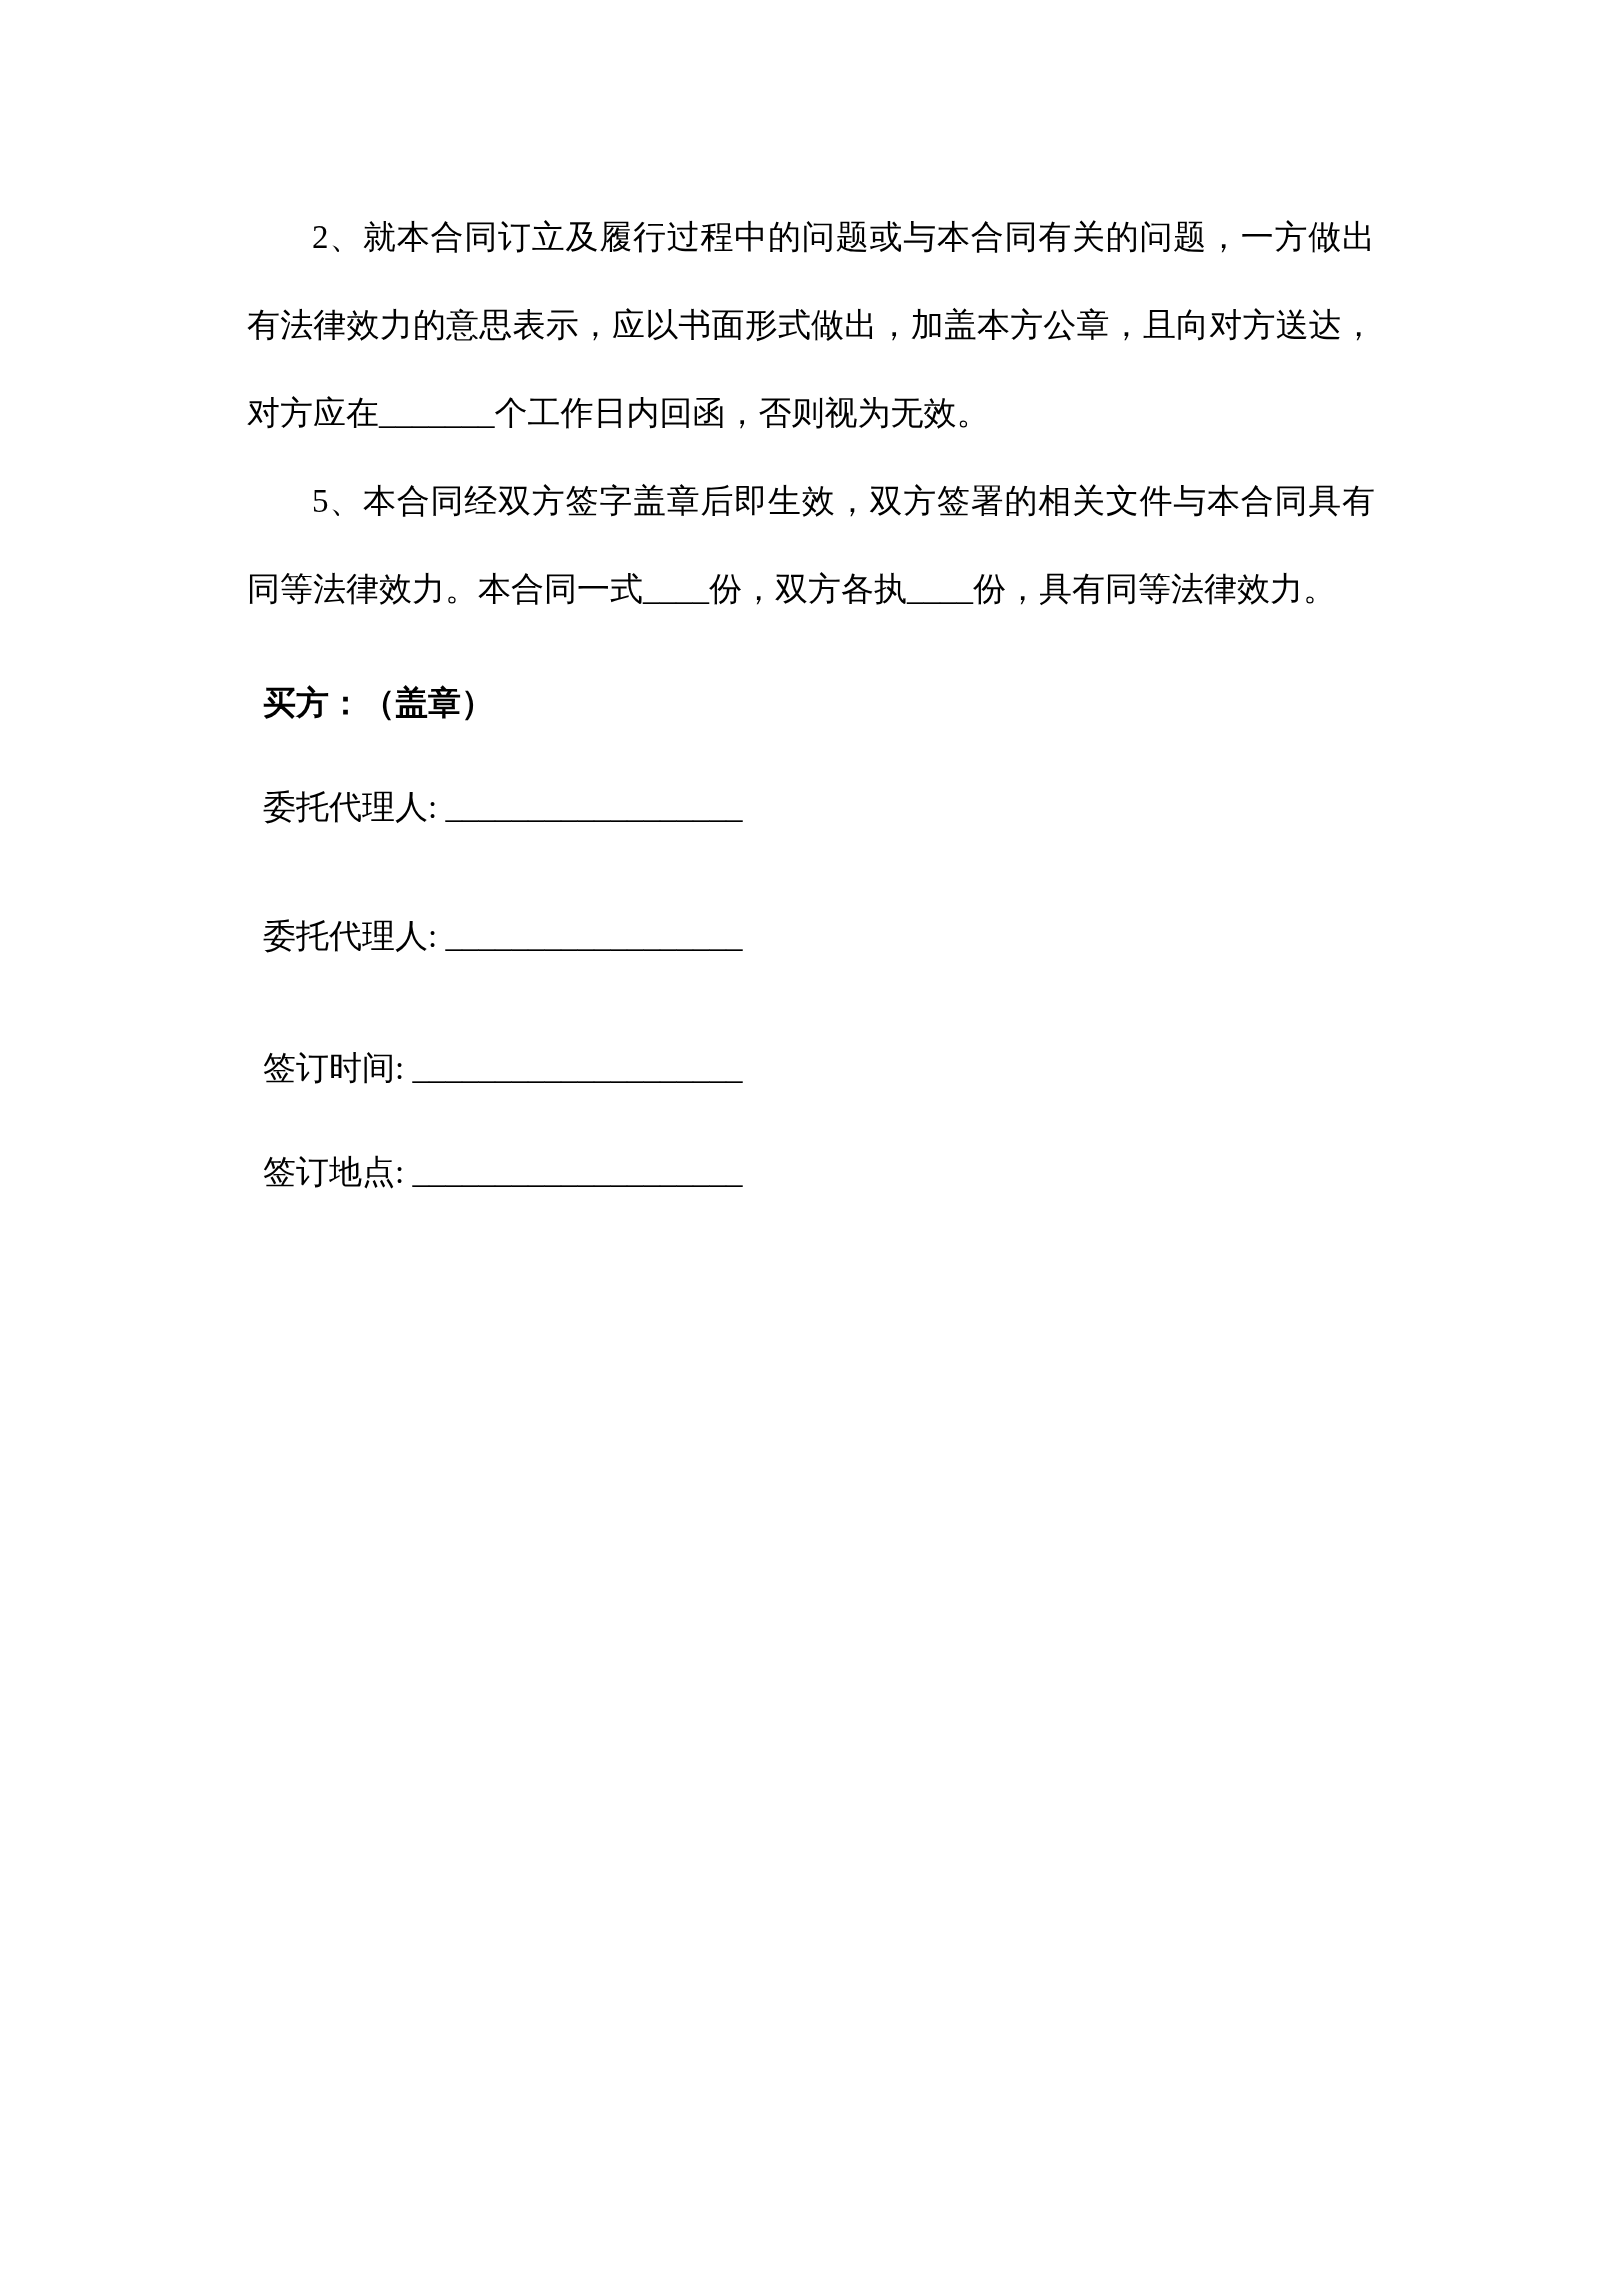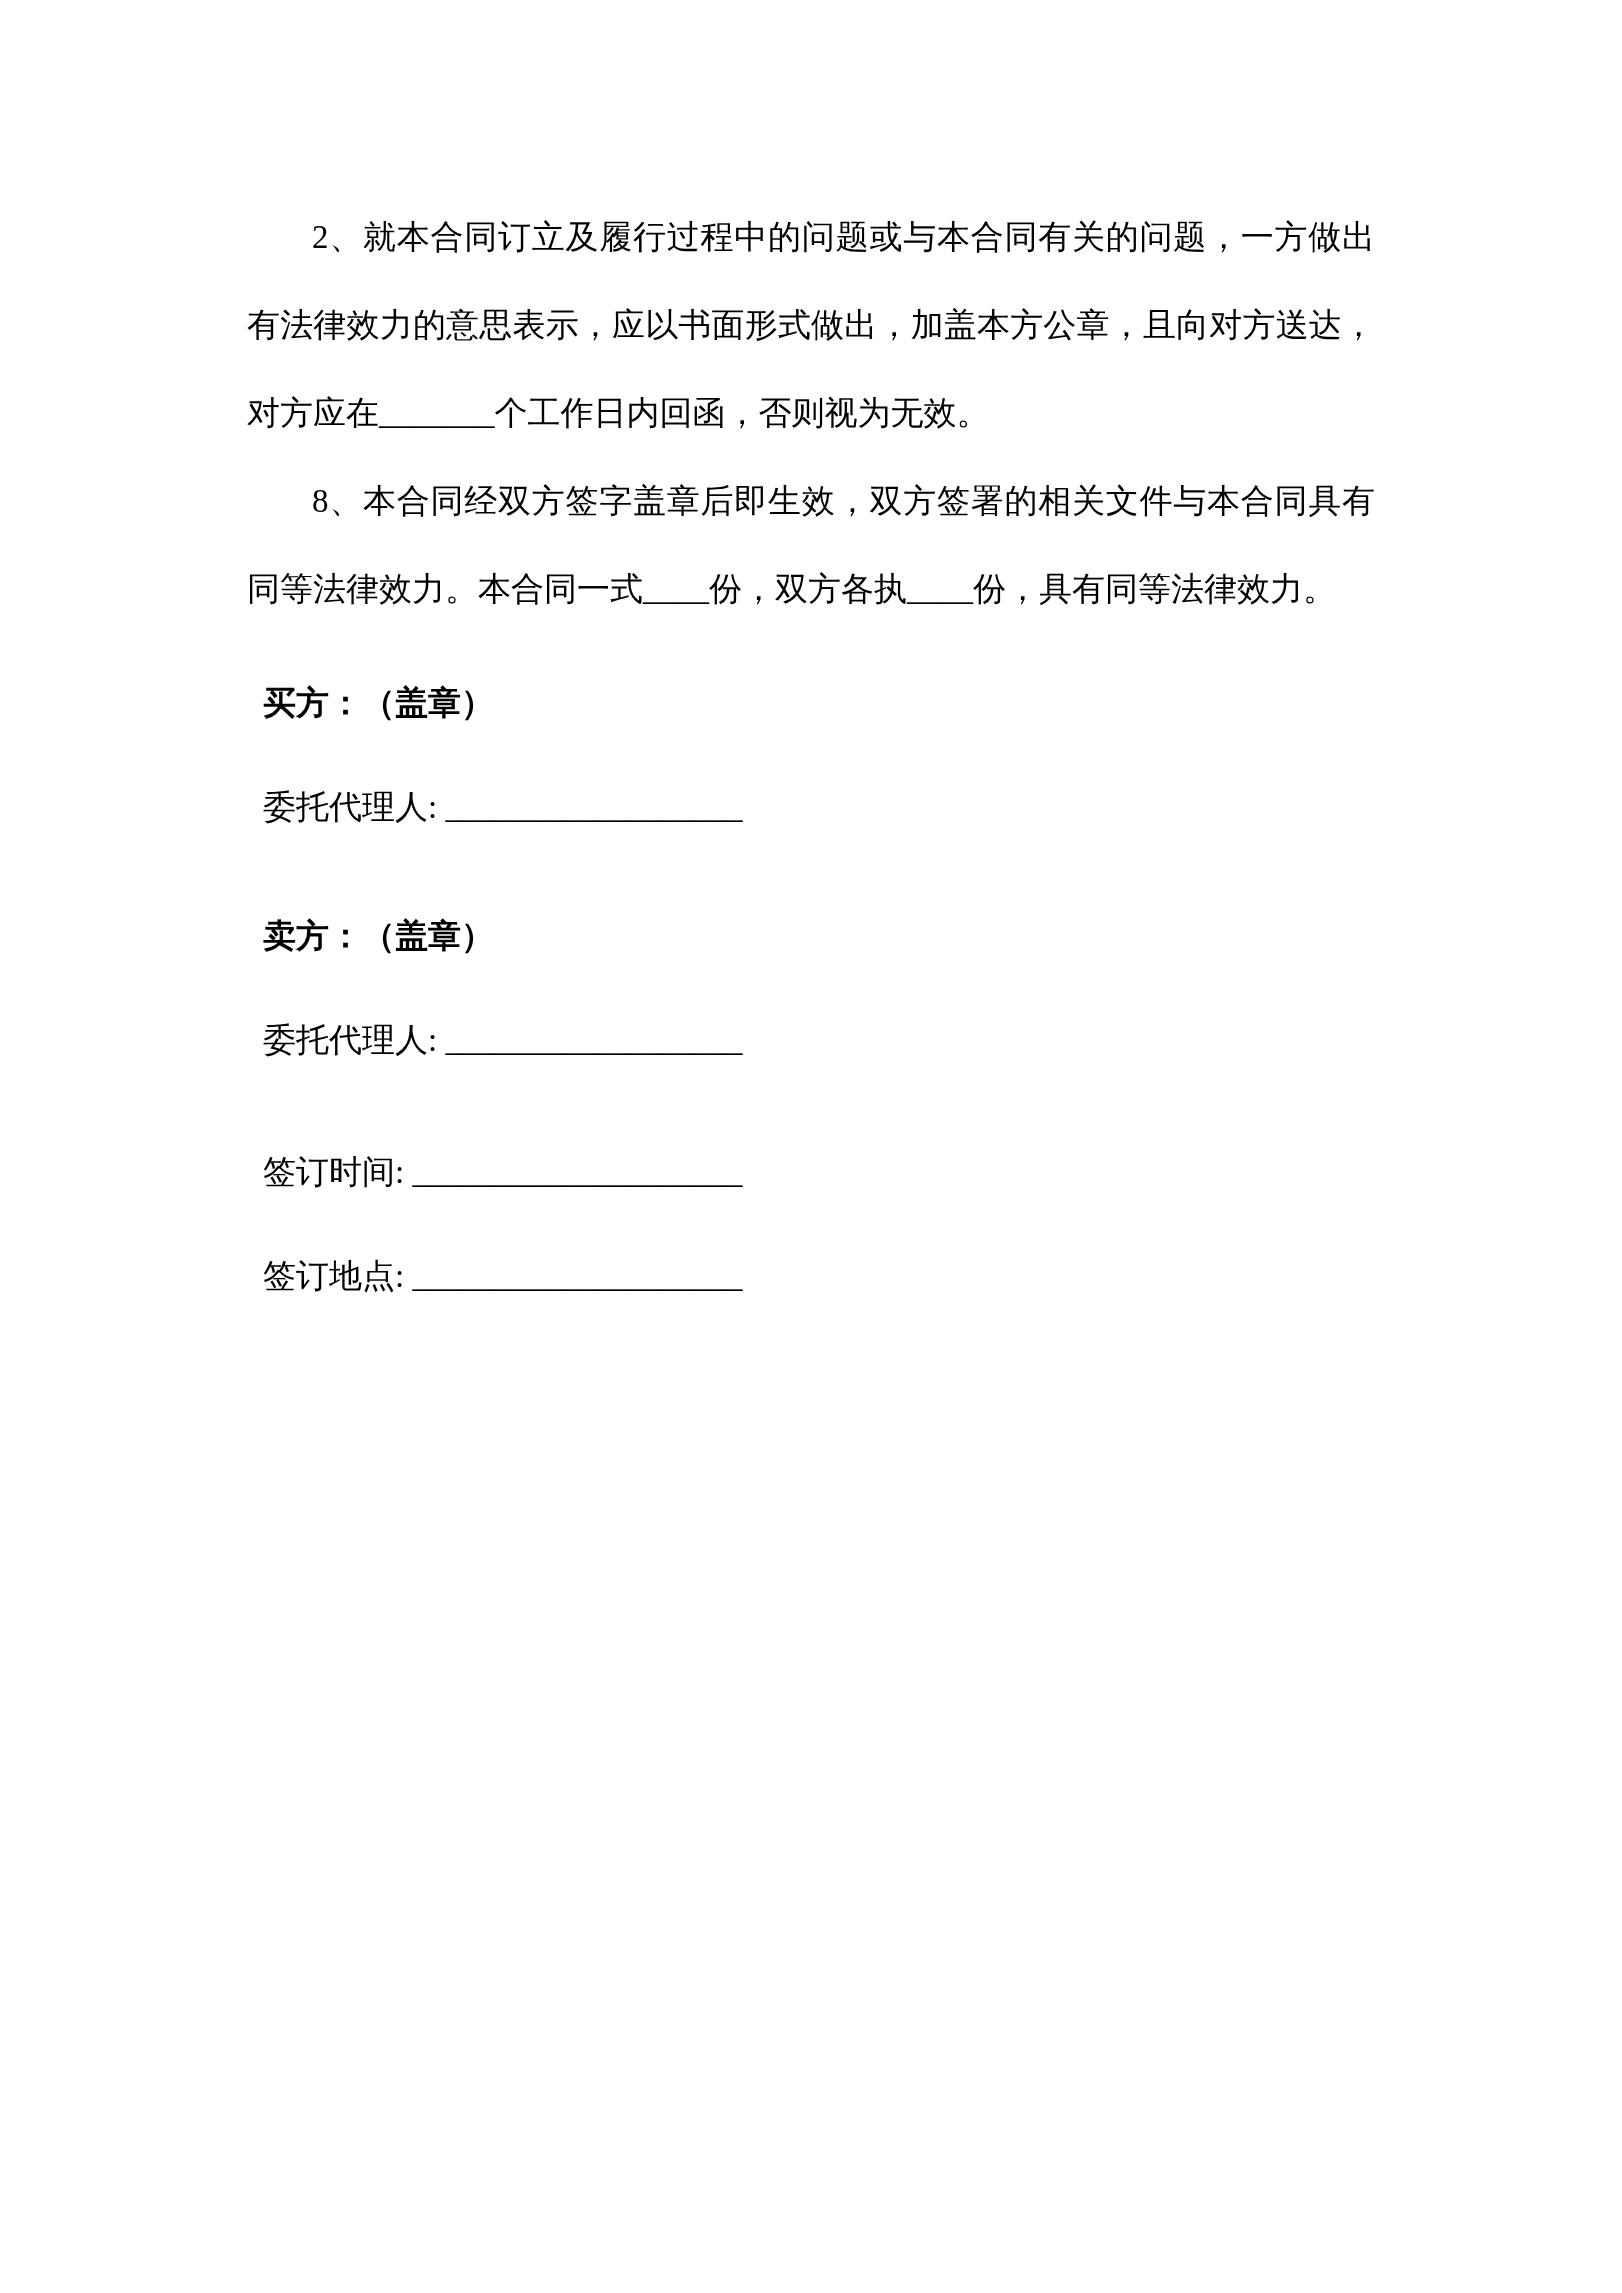--- a/index.html
+++ b/index.html
@@ -42,31 +42,30 @@
     white-space: nowrap;
   }
 </style>
 </head>
 <body>
 
 <div class="page">
 
   <p class="para">2、就本合同订立及履行过程中的问题或与本合同有关的问题，一方做出有法律效力的意思表示，应以书面形式做出，加盖本方公章，且向对方送达，对方应在_______个工作日内回函，否则视为无效。</p>
 
-  <p class="para">8、本合同经双方签字盖章后即生效，双方签署的相关文件与本合同具有同等法律效力。本合同一式____份，双方各执____份，具有同等法律效力。</p>
+  <p class="para">5、本合同经双方签字盖章后即生效，双方签署的相关文件与本合同具有同等法律效力。本合同一式____份，双方各执____份，具有同等法律效力。</p>
 
   <div class="sig-block sig-block-buyer">
     <p class="sig-heading">买方：（盖章）</p>
     <p class="sig-field">
       <span>委托代理人: </span><span class="blank">__________________</span>
     </p>
   </div>
 
   <div class="sig-block sig-block-seller">
-    <p class="sig-heading">卖方：（盖章）</p>
     <p class="sig-field">
       <span>委托代理人: </span><span class="blank">__________________</span>
     </p>
   </div>
 
   <div class="signing-block">
     <p class="sig-field">
       <span>签订时间: </span><span class="blank">____________________</span>
     </p>
     <p class="sig-field">

